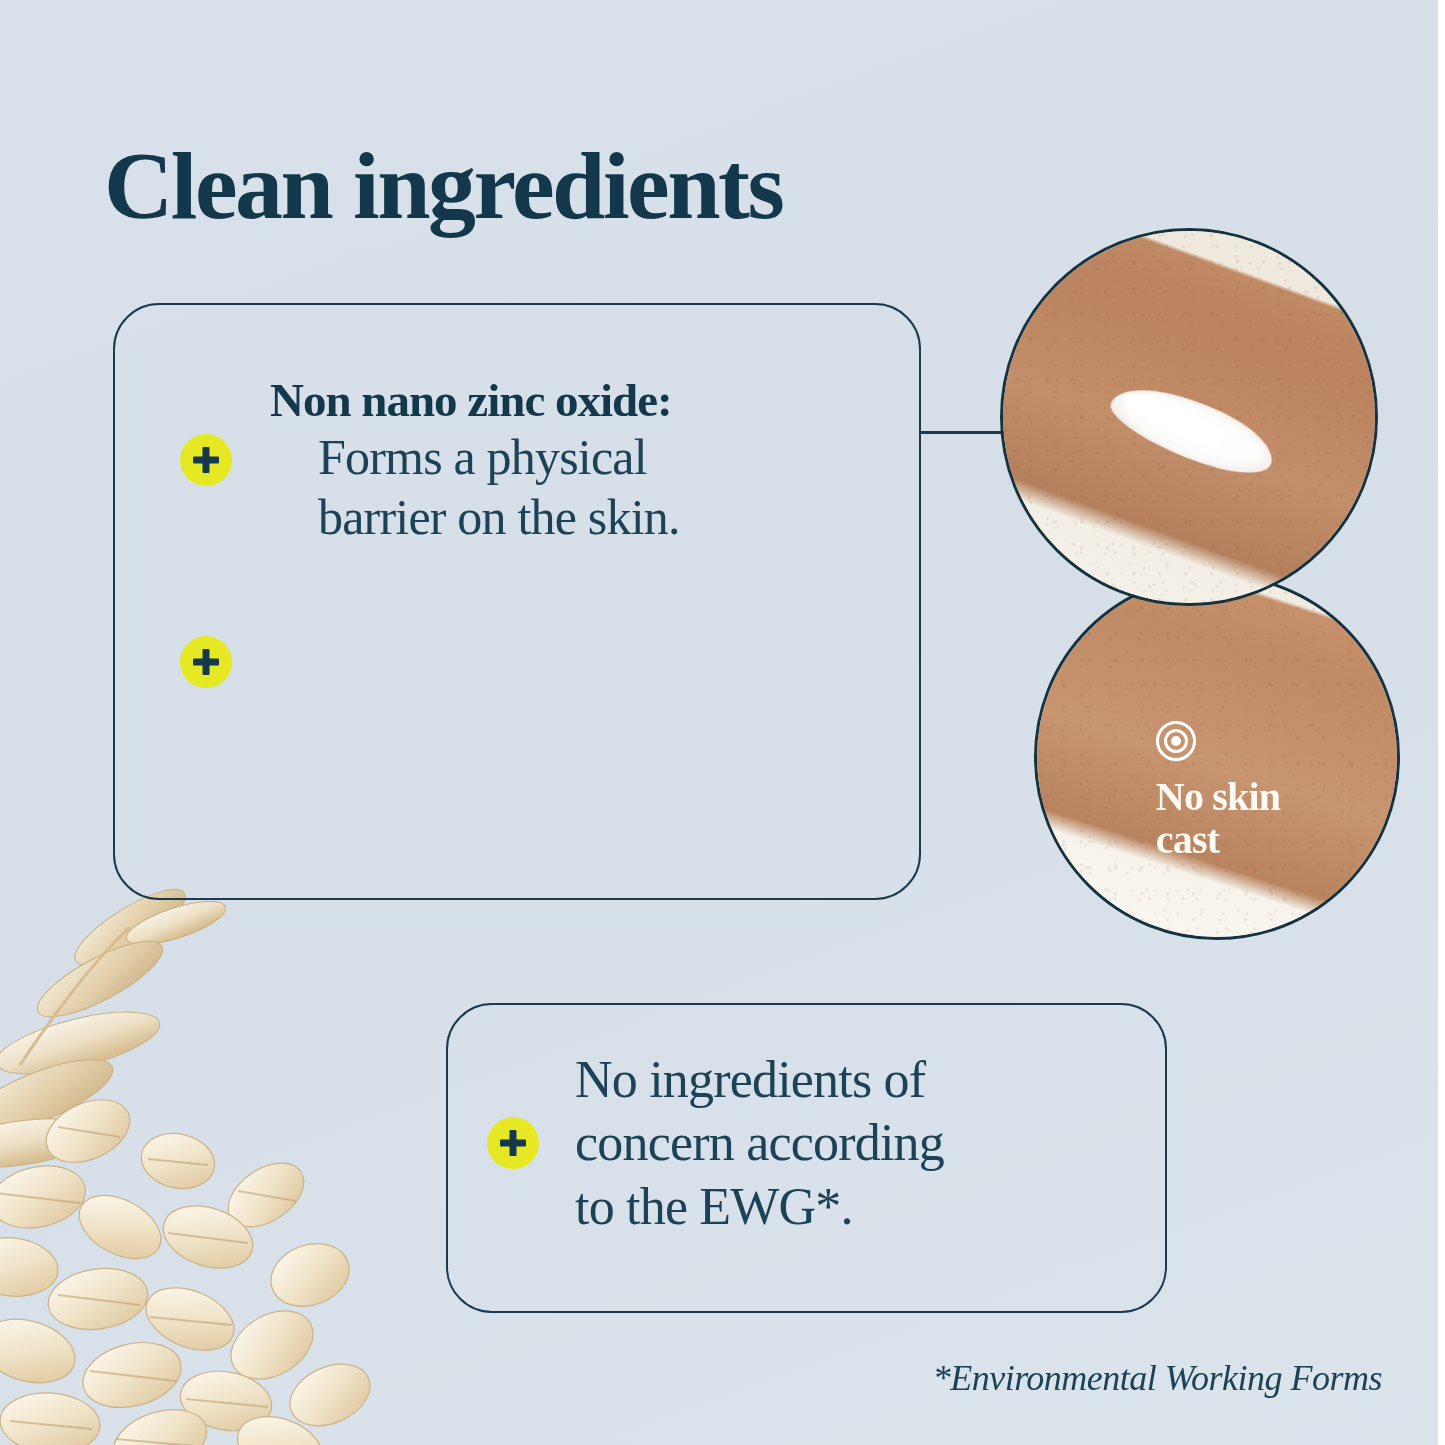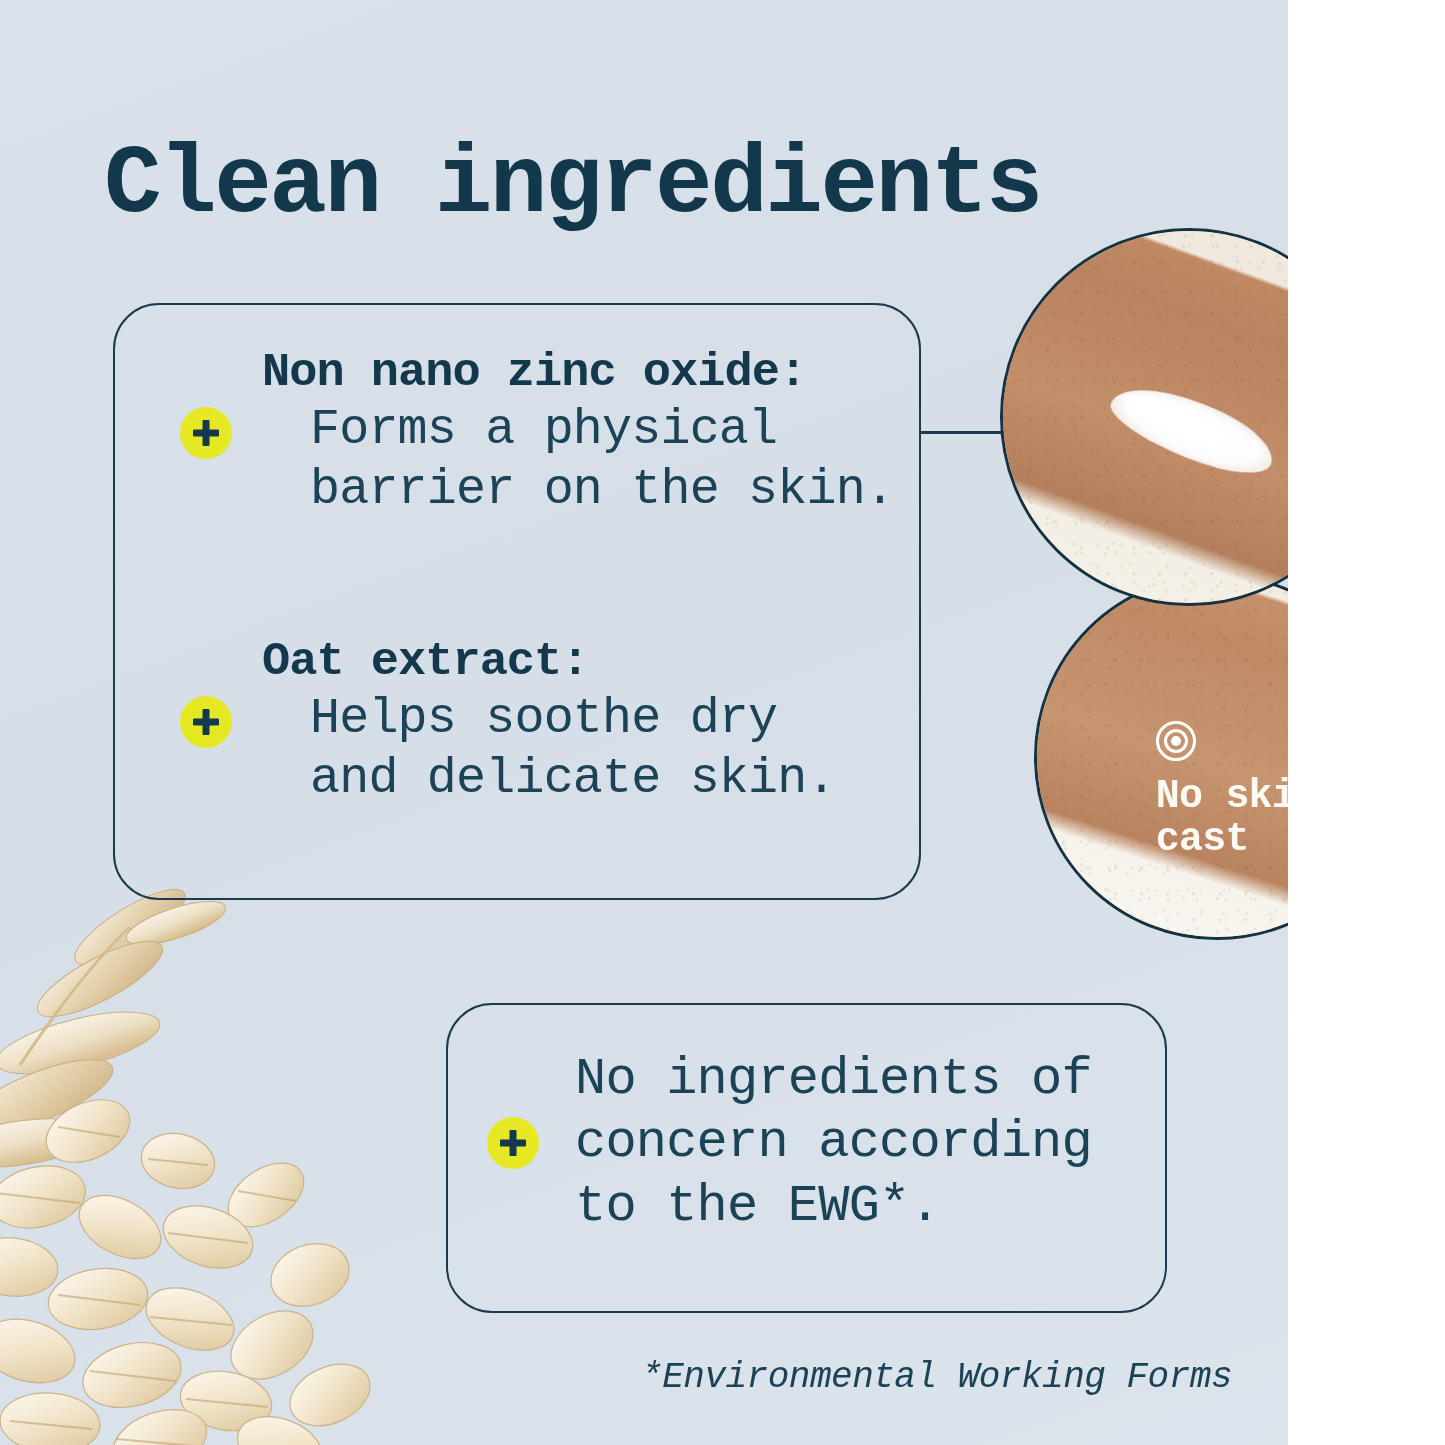--- a/index.html
+++ b/index.html
@@ -2,25 +2,25 @@
 <html><head>
 <meta charset="utf-8">
 <style>
   html, body {
     margin: 0;
     padding: 0;
     background: #ffffff;
   }
   #root {
     position: relative;
-    width: 1288px;
+    width: 1438px;
     height: 1445px;
     background: linear-gradient(160deg, #d9e2ea 0%, #d6dfe8 45%, #dbe3eb 100%);
     overflow: hidden;
-    font-family: Liberation Mono, monospace;
+    font-family: Liberation Serif, serif;
     color: #14394d;
   }
 
   
   #page-title {
     position: absolute;
     left: 104px;
     top: 72px;
     font-size: 96px;
     font-weight: bold;
@@ -110,21 +110,21 @@
   .bullet-body {
     font-size: 50px;
     font-weight: normal;
     letter-spacing: -0.8px;
     line-height: 1.20;
     color: #1b4257;
     white-space: pre-line;
     margin-left: 48px;
   }
 
-  #bullet-zinc { left: 180px; top: 347px; }
+  #bullet-zinc { left: 180px; top: 374px; gap: 8px; }
   #bullet-oat  { left: 180px; top: 636px; }
 
   
   #bullet-ewg {
     position: absolute;
     left: 487px;
     top: 1048px;
     display: flex;
     align-items: center;
   }
@@ -351,25 +351,20 @@
     <span class="plus-badge"></span>
     <span class="bullet-text">
       <span class="bullet-heading" style="display: block;">Non nano zinc oxide:</span>
       <span class="bullet-body" style="display: block;">Forms a physical
 barrier on the skin.</span>
     </span>
   </div>
 
   <div id="bullet-oat" class="bullet-row">
     <span class="plus-badge"></span>
-    <span class="bullet-text">
-      <span class="bullet-heading" style="display: block;">Oat extract:</span>
-      <span class="bullet-body" style="display: block;">Helps soothe dry
-and delicate skin.</span>
-    </span>
   </div>
 
   <div id="ewg-card" class="card"></div>
   <div id="bullet-ewg">
     <span class="plus-badge"></span>
     <span class="bullet-body" style="display: block;">No ingredients of
 concern according
 to the EWG*.</span>
   </div>
 

